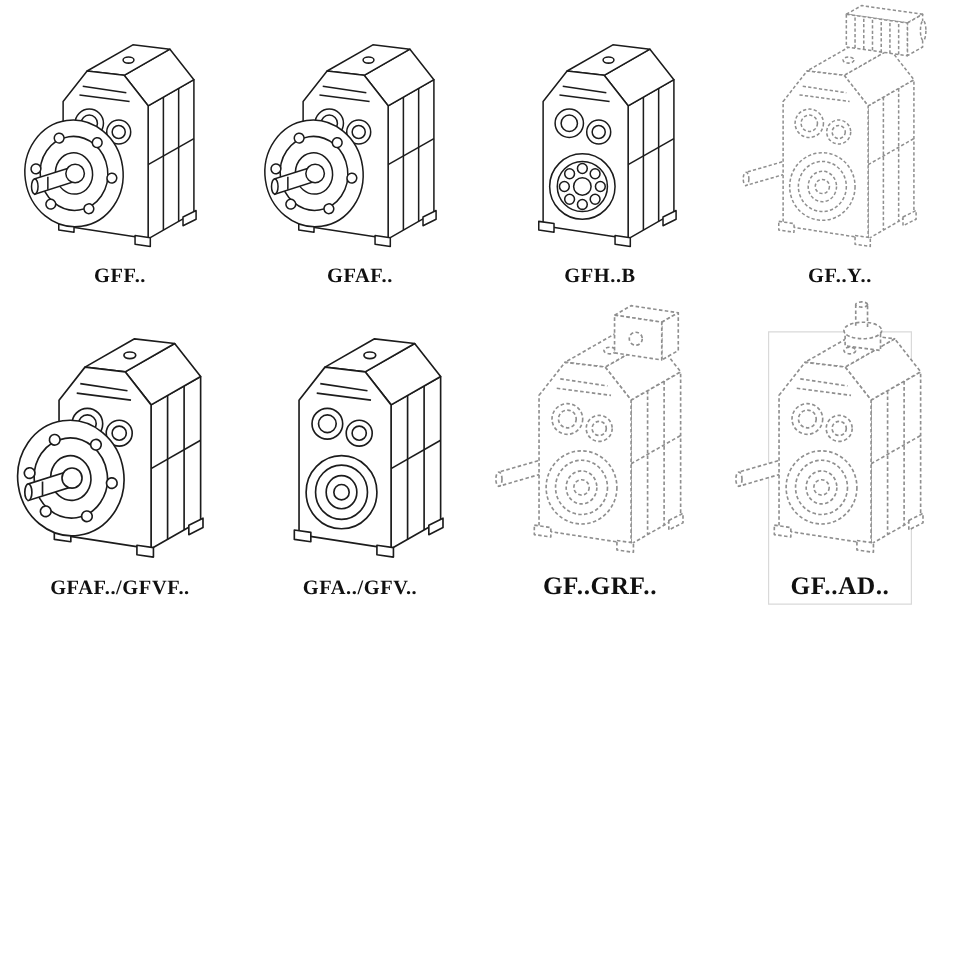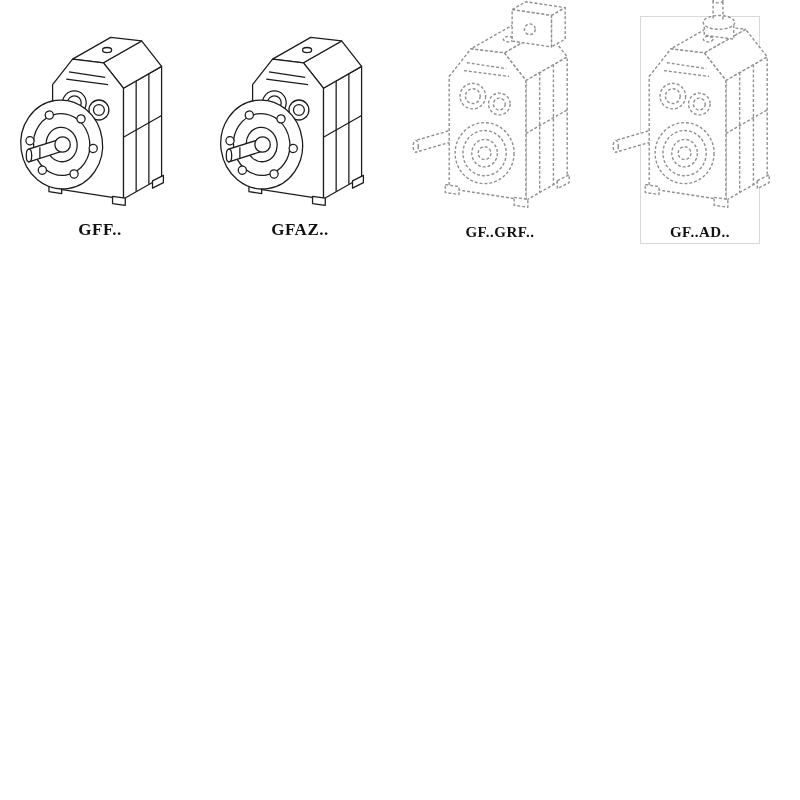--- a/index.html
+++ b/index.html
@@ -18,21 +18,21 @@
     display:flex;flex-direction:column;align-items:center;justify-content:flex-end;
     padding-bottom:4px;box-sizing:border-box;
   }
   .cell svg.drawing{flex:0 0 auto;display:block;}
   .row12 svg.drawing{height:218px;width:auto;}
   .row3 svg.drawing{height:236px;width:auto;}
   .model-label{
     font-weight:700;font-size:17px;letter-spacing:.5px;
     text-align:center;line-height:1.1;padding-top:2px;white-space:nowrap;
   }
-  .model-label.lg{font-size:15px;}
+  .model-label.lg{font-size:21px;}
   svg.drawing{color:#1c1c1c;}
   svg.drawing.dashed{color:#8f8f8f;stroke-dasharray:3 2;}
   .cell.boxed{box-shadow:inset 0 0 0 1px #d9d9d9;}
   .defs-holder{position:absolute;width:0;height:0;overflow:hidden;}
 </style>
 </head>
 <body>
 
 <svg class="defs-holder" aria-hidden="true">
   <defs>
@@ -205,28 +205,52 @@
       </svg>
     <figcaption class="model-label">GFF..</figcaption>
   </figure>
 
 
 
   <figure class="cell row12">
     <svg class="drawing" viewBox="0 0 200 240">
         <use href="#gbx-flange"></use>
       </svg>
-    <figcaption class="model-label">GFAZ..</figcaption>
-  </figure>
-
-
-
-
-
-
+    <figcaption class="model-label">GFAF..</figcaption>
+  </figure>
+
+
+  <figure class="cell row12">
+    <svg class="drawing" viewBox="0 0 200 240">
+        <use href="#gbx-plain"></use>
+      </svg>
+    <figcaption class="model-label">GFH..B</figcaption>
+  </figure>
+
+
+  <figure class="cell row12">
+    <svg class="drawing dashed" viewBox="0 0 200 240">
+        <use href="#gbx-y"></use>
+      </svg>
+    <figcaption class="model-label">GF..Y..</figcaption>
+  </figure>
+
+  <figure class="cell row3">
+    <svg class="drawing" viewBox="0 0 200 240">
+        <use href="#gbx-flange"></use>
+      </svg>
+    <figcaption class="model-label">GFAF../GFVF..</figcaption>
+  </figure>
+
+  <figure class="cell row3">
+    <svg class="drawing" viewBox="0 0 200 240">
+        <use href="#gbx-hollow"></use>
+      </svg>
+    <figcaption class="model-label">GFA../GFV..</figcaption>
+  </figure>
 
   <figure class="cell row3">
     <svg class="drawing dashed" viewBox="0 0 200 240">
         <use href="#gbx-grf"></use>
       </svg>
     <figcaption class="model-label lg">GF..GRF..</figcaption>
   </figure>
 
   <figure class="cell row3 boxed">
     <svg class="drawing dashed" viewBox="0 0 200 240">

